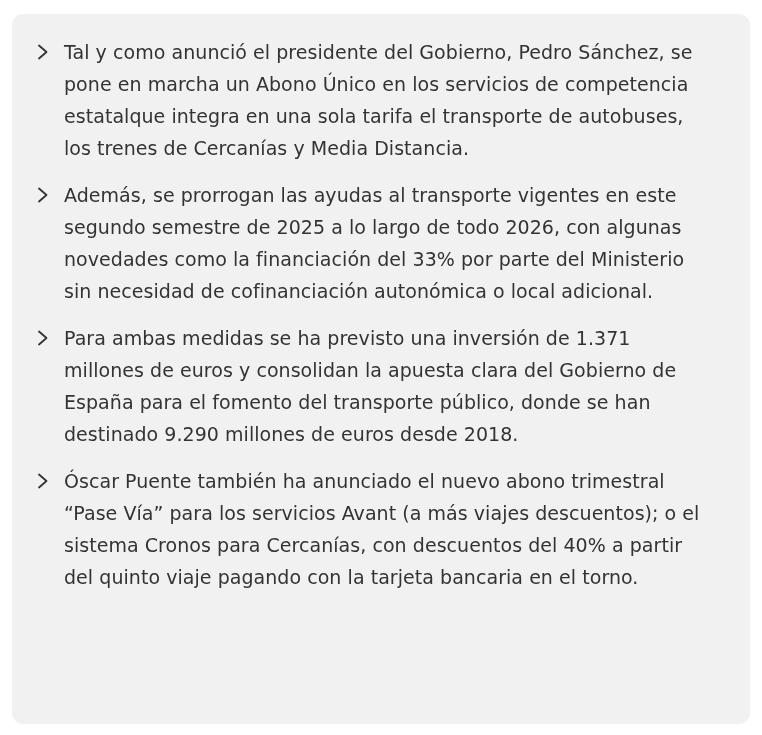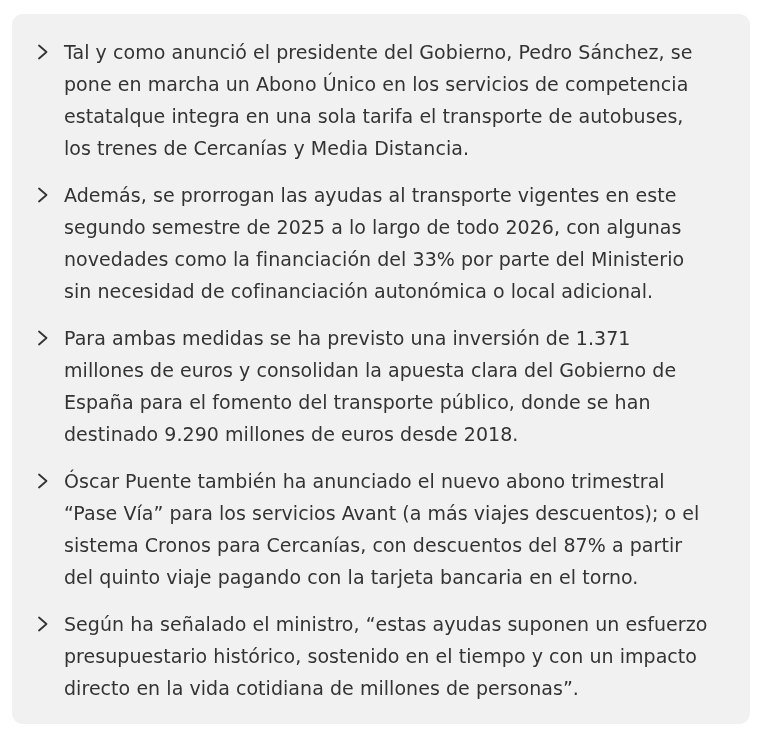--- a/index.html
+++ b/index.html
@@ -93,27 +93,17 @@
 destinado 9.290 millones de euros desde 2018.</span>
     </li>
     <li class="point">
       <span class="chev">
         <svg width="14" height="16" viewBox="0 0 14 16">
             <path d="M3 1.5 L10.5 8 L3 14.5" fill="none" stroke="#333333" stroke-width="1.8" stroke-linecap="round" stroke-linejoin="round"></path>
           </svg>
       </span>
       <span class="txt">Óscar Puente también ha anunciado el nuevo abono trimestral
 “Pase Vía” para los servicios Avant (a más viajes descuentos); o el
-sistema Cronos para Cercanías, con descuentos del 87% a partir
+sistema Cronos para Cercanías, con descuentos del 40% a partir
 del quinto viaje pagando con la tarjeta bancaria en el torno.</span>
-    </li>
-    <li class="point">
-      <span class="chev">
-        <svg width="14" height="16" viewBox="0 0 14 16">
-            <path d="M3 1.5 L10.5 8 L3 14.5" fill="none" stroke="#333333" stroke-width="1.8" stroke-linecap="round" stroke-linejoin="round"></path>
-          </svg>
-      </span>
-      <span class="txt">Según ha señalado el ministro, “estas ayudas suponen un esfuerzo
-presupuestario histórico, sostenido en el tiempo y con un impacto
-directo en la vida cotidiana de millones de personas”.</span>
     </li>
   </ul>
 </div>
 
 </body></html>

